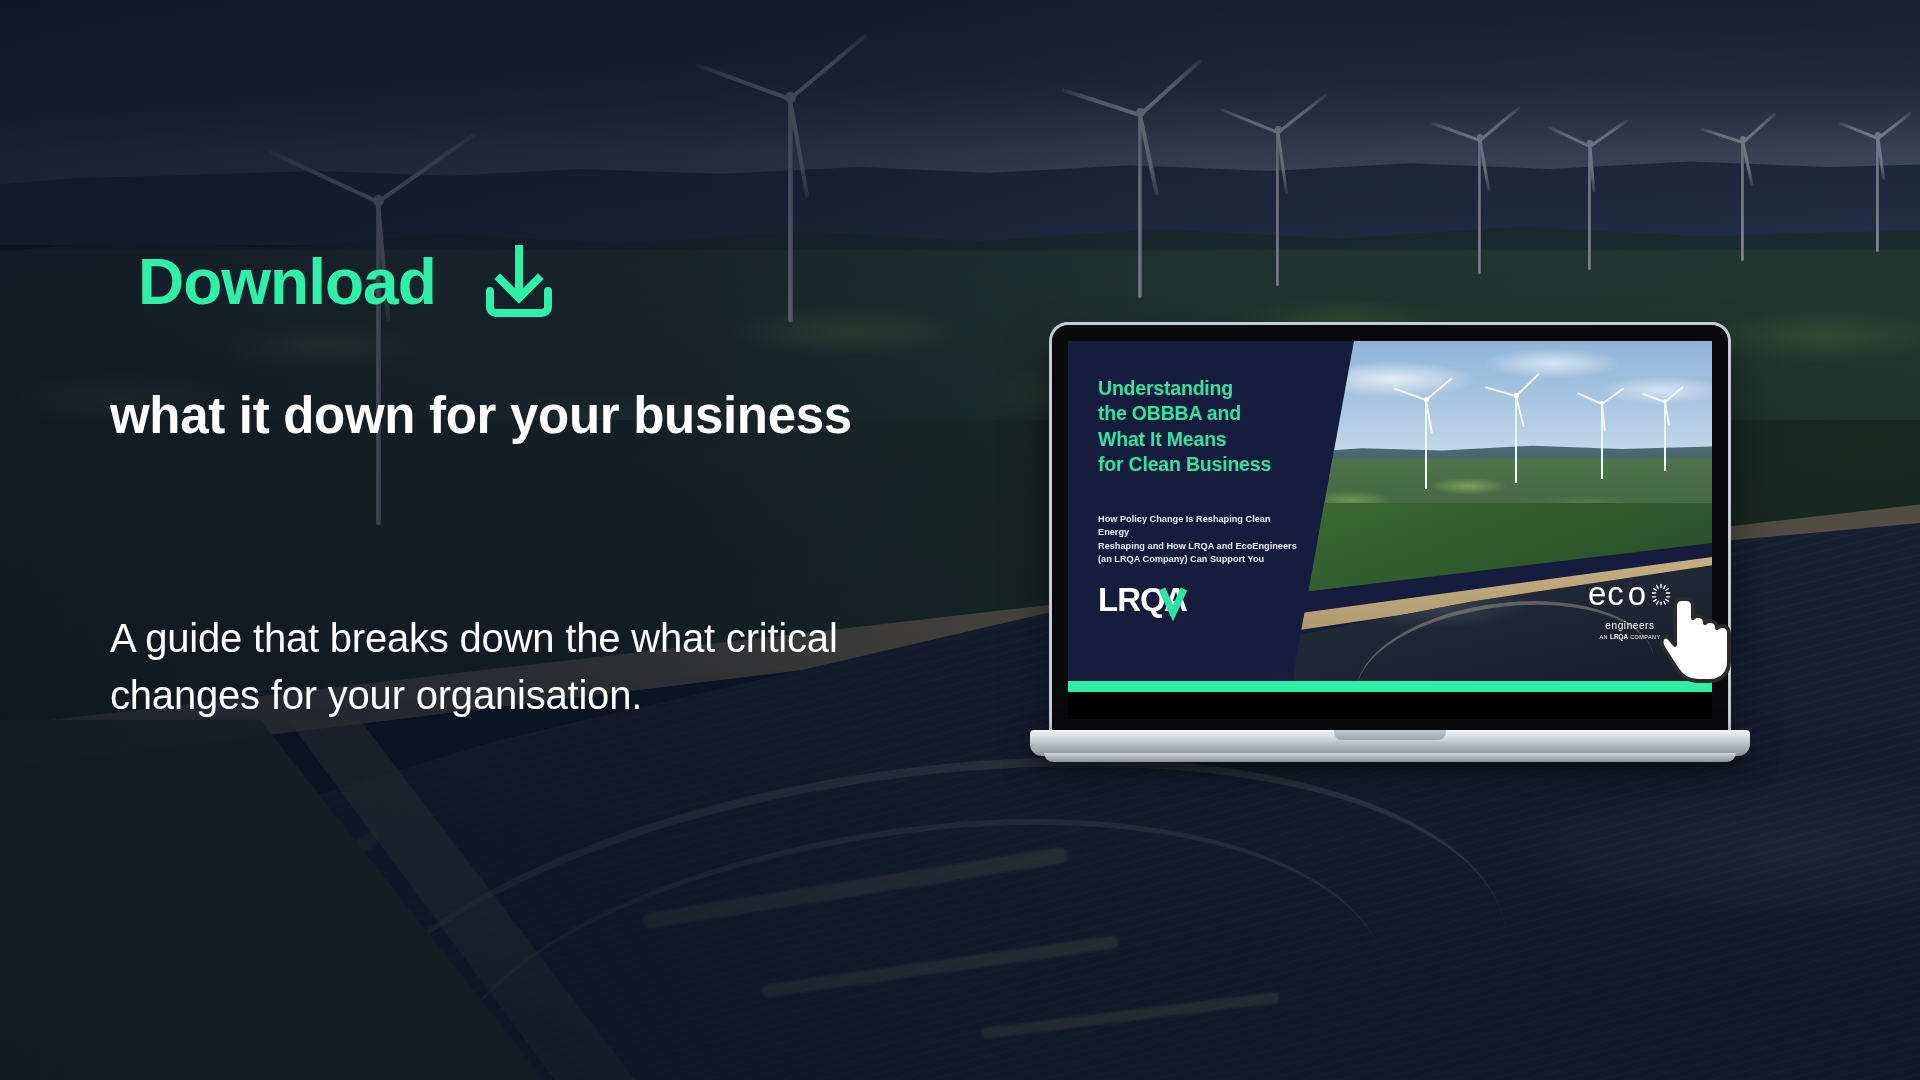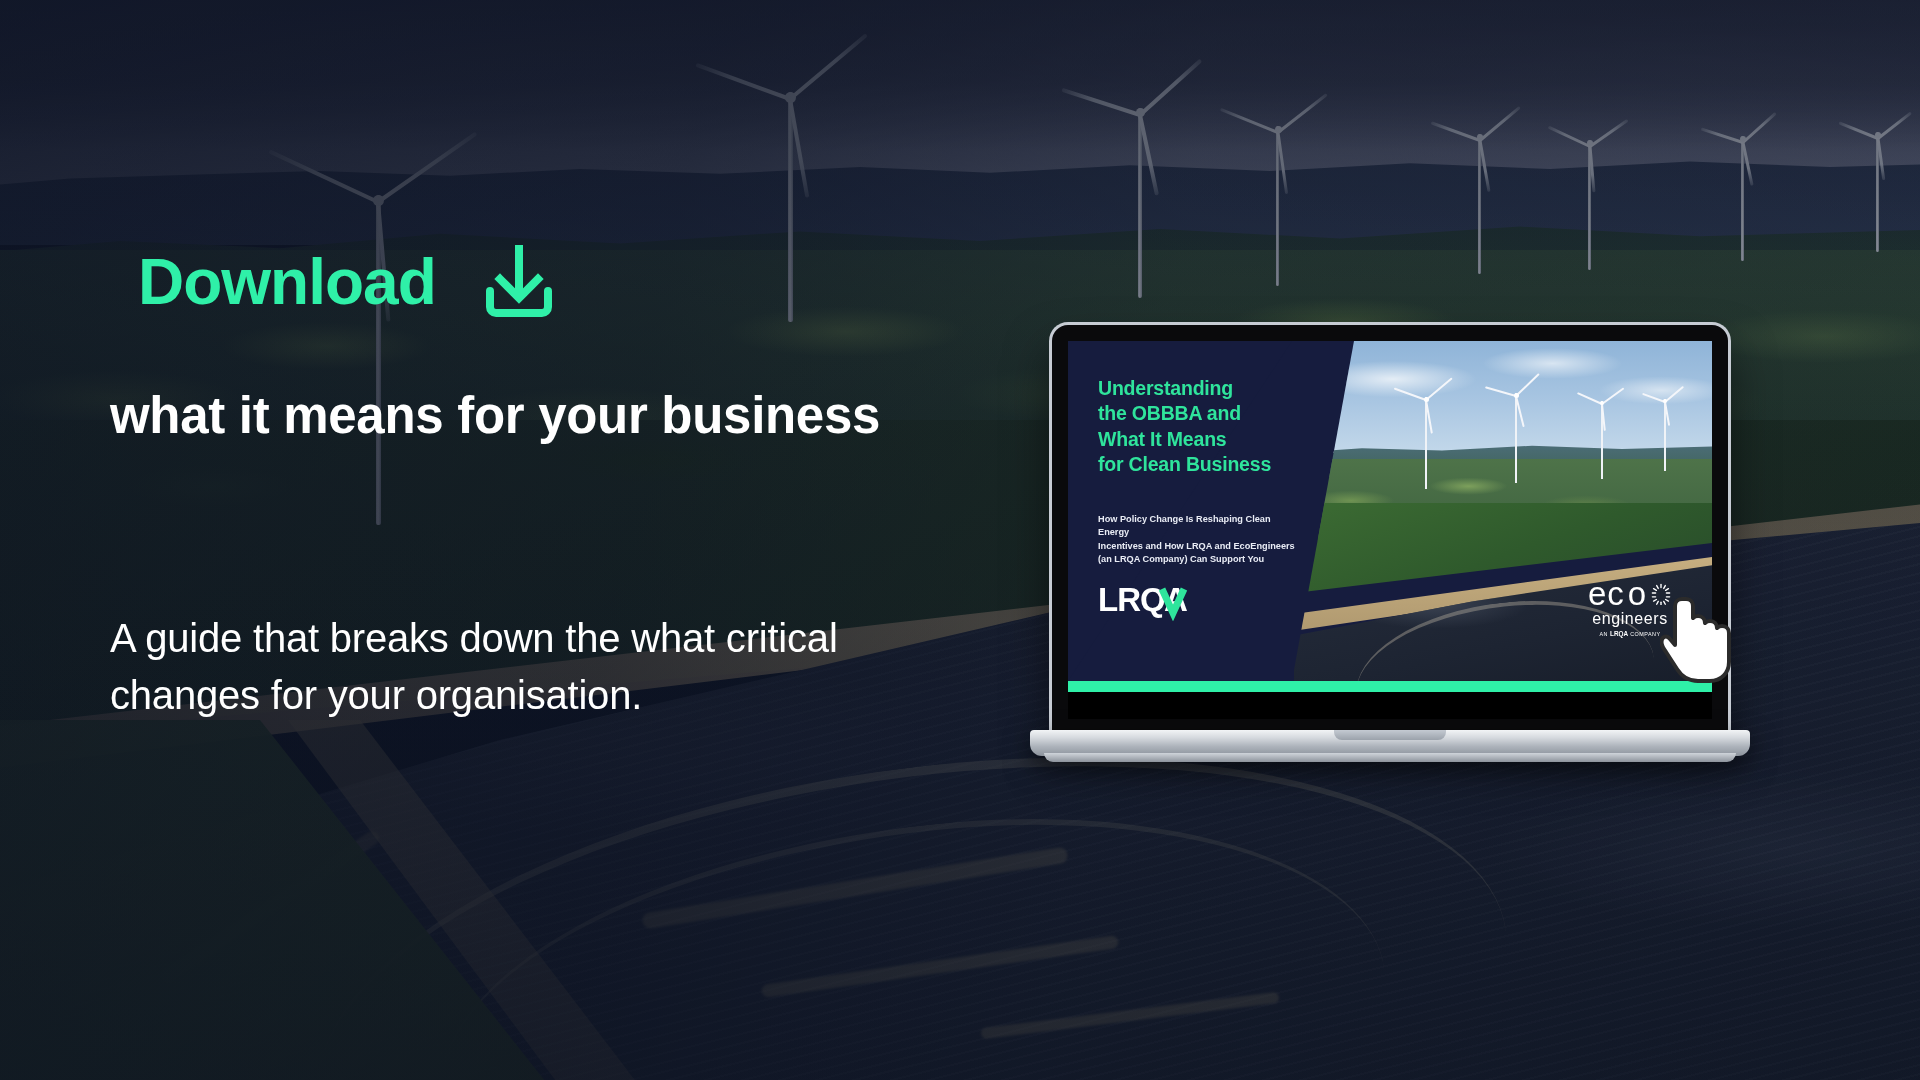--- a/index.html
+++ b/index.html
@@ -264,21 +264,21 @@
     position:absolute; left:30px; top:172px; width:205px;
     font-size:9.2px; font-weight:bold; color:#e9ecf5; line-height:1.45;
   }
 
   
   .lrqa { position:absolute; left:30px; top:240px; width:130px; height:40px; }
   .eco  { position:absolute; right:26px; top:236px; width:112px; height:52px; text-align:center; }
   .eco-word { display:flex; align-items:center; justify-content:center; gap:3px; }
   .eco-word span { font-size:33px; font-weight:300; color:#fff; letter-spacing:1px; line-height:1; }
   .eco-sun { width:22px; height:22px; display:block; }
-  .eco-sub { font-size:16px; color:#fff; letter-spacing:.6px; margin-top:0; font-weight:400; }
+  .eco-sub { font-size:10px; color:#fff; letter-spacing:.6px; margin-top:10px; font-weight:400; }
   .eco-tag { font-size:5.4px; color:#fff; letter-spacing:.5px; margin-top:2px; display:flex; align-items:center; justify-content:center; gap:2px; }
   .eco-tag b { font-size:6.4px; font-weight:bold; letter-spacing:0; }
 
   .accent-bar {
     position:absolute; left:0; top:340px; width:644px; height:11px; background:#2ff0a8;
   }
   .screen-bottom {
     position:absolute; left:0; top:351px; width:644px; height:27px; background:#000;
   }
 
@@ -388,21 +388,21 @@
   <div class="download-row">
     <div class="download-word">Download</div>
     <svg class="dl-icon" viewBox="0 0 78 78" aria-hidden="true">
       <path d="M39 6 V48" stroke="#2ff0a8" stroke-width="8" stroke-linecap="square" fill="none"></path>
       <path d="M20 36 L39 55 L58 36" stroke="#2ff0a8" stroke-width="8" stroke-linejoin="miter" stroke-linecap="square" fill="none"></path>
       <path d="M10 48 V64 a6 6 0 0 0 6 6 H62 a6 6 0 0 0 6 -6 V48" stroke="#2ff0a8" stroke-width="8" fill="none" stroke-linecap="round"></path>
     </svg>
   </div>
 
   <div class="headline">
-    <div>what it means for your business</div>
+    <div>what it down for your business</div>
   </div>
 
   <div class="subcopy">A guide that breaks down the what critical changes for your organisation.</div>
 </div>
 
 <div class="laptop">
 
   <div class="lid">
     <div class="screen">
 
@@ -452,21 +452,21 @@
 
         <div class="cover-title">
           <div>Understanding</div>
           <div>the OBBBA and</div>
           <div>What It Means</div>
           <div>for Clean Business</div>
         </div>
 
         <div class="cover-sub">
           <div>How Policy Change Is Reshaping Clean Energy</div>
-          <div>Incentives and How LRQA and EcoEngineers</div>
+          <div>Reshaping and How LRQA and EcoEngineers</div>
           <div>(an LRQA Company) Can Support You</div>
         </div>
 
         <div class="lrqa">
           <svg viewBox="0 0 130 40" width="130" height="40" aria-hidden="true">
             <text x="0" y="30" font-family="Liberation Sans, sans-serif" font-size="33" font-weight="bold" fill="#ffffff" letter-spacing="-1">LRQ</text>
             <path d="M70 7 L84 33 L98 7" stroke="#2fe49c" stroke-width="6" fill="none" stroke-linecap="butt" stroke-linejoin="miter" opacity="0"></path>
             <text x="66" y="30" font-family="Liberation Sans, sans-serif" font-size="33" font-weight="bold" fill="#ffffff" letter-spacing="-1">A</text>
             <path d="M64 8 L75 32 L86 8" stroke="#2fe49c" stroke-width="7" fill="none" stroke-linejoin="miter"></path>
           </svg>

